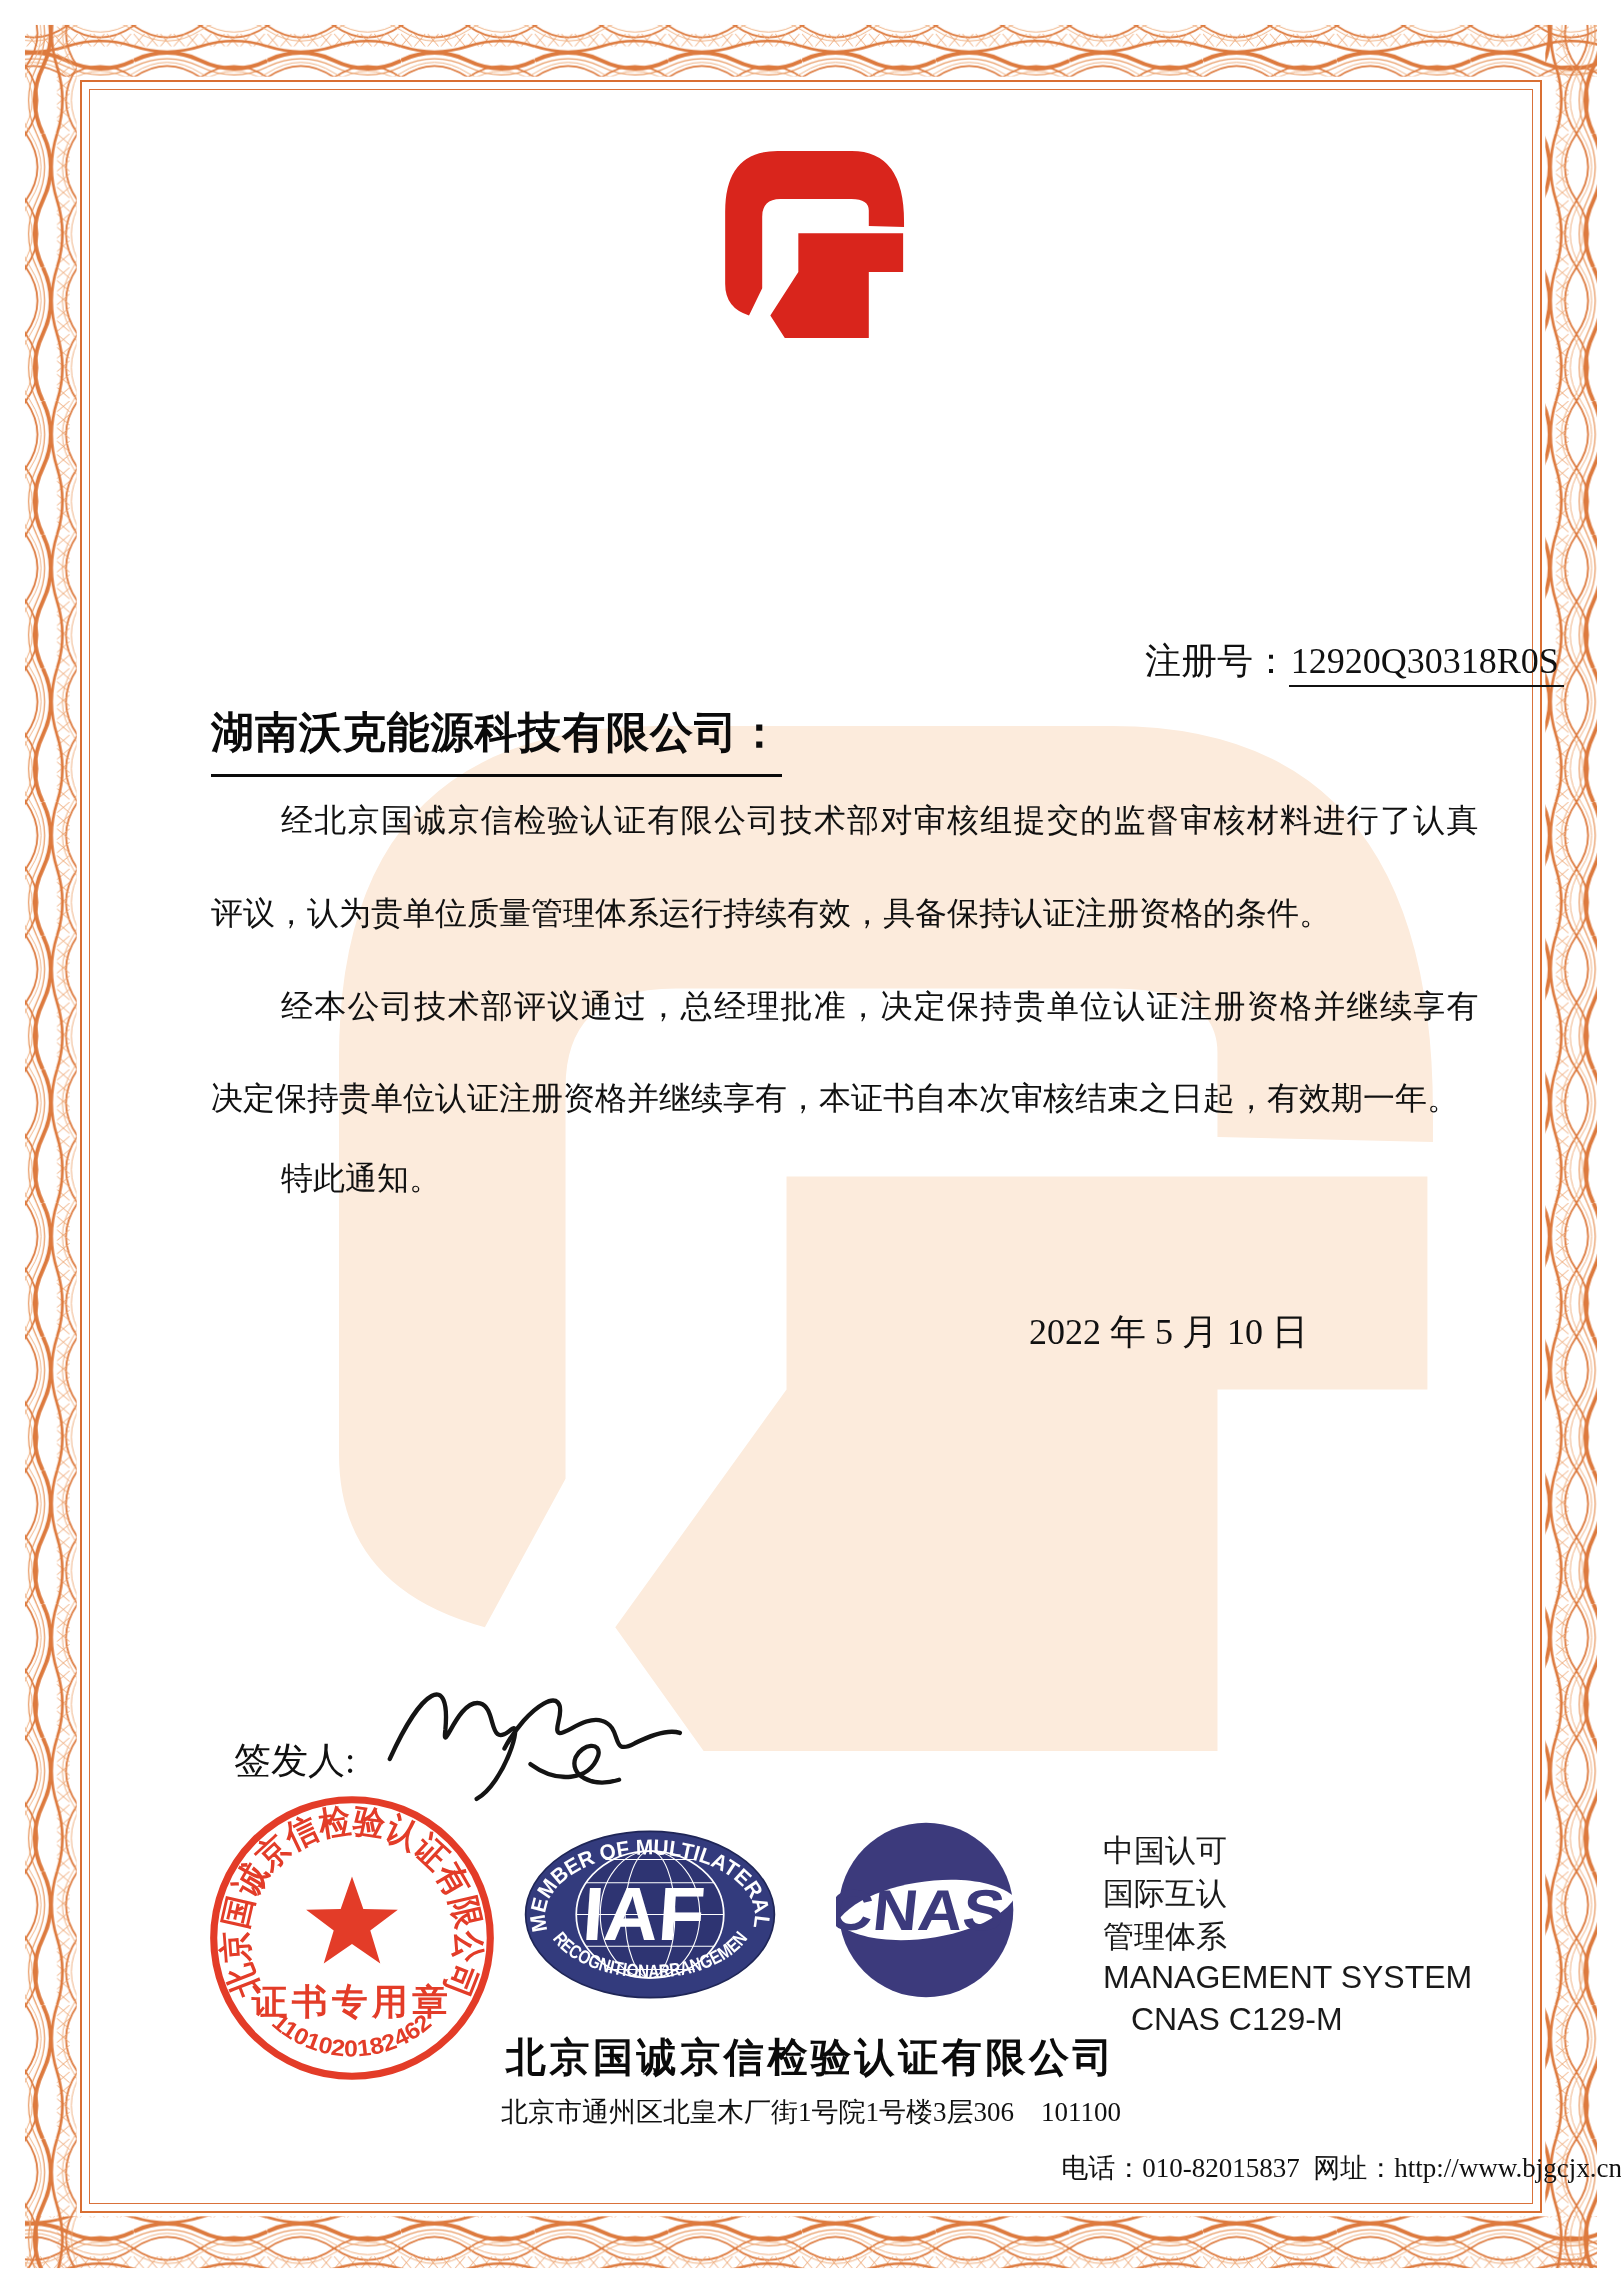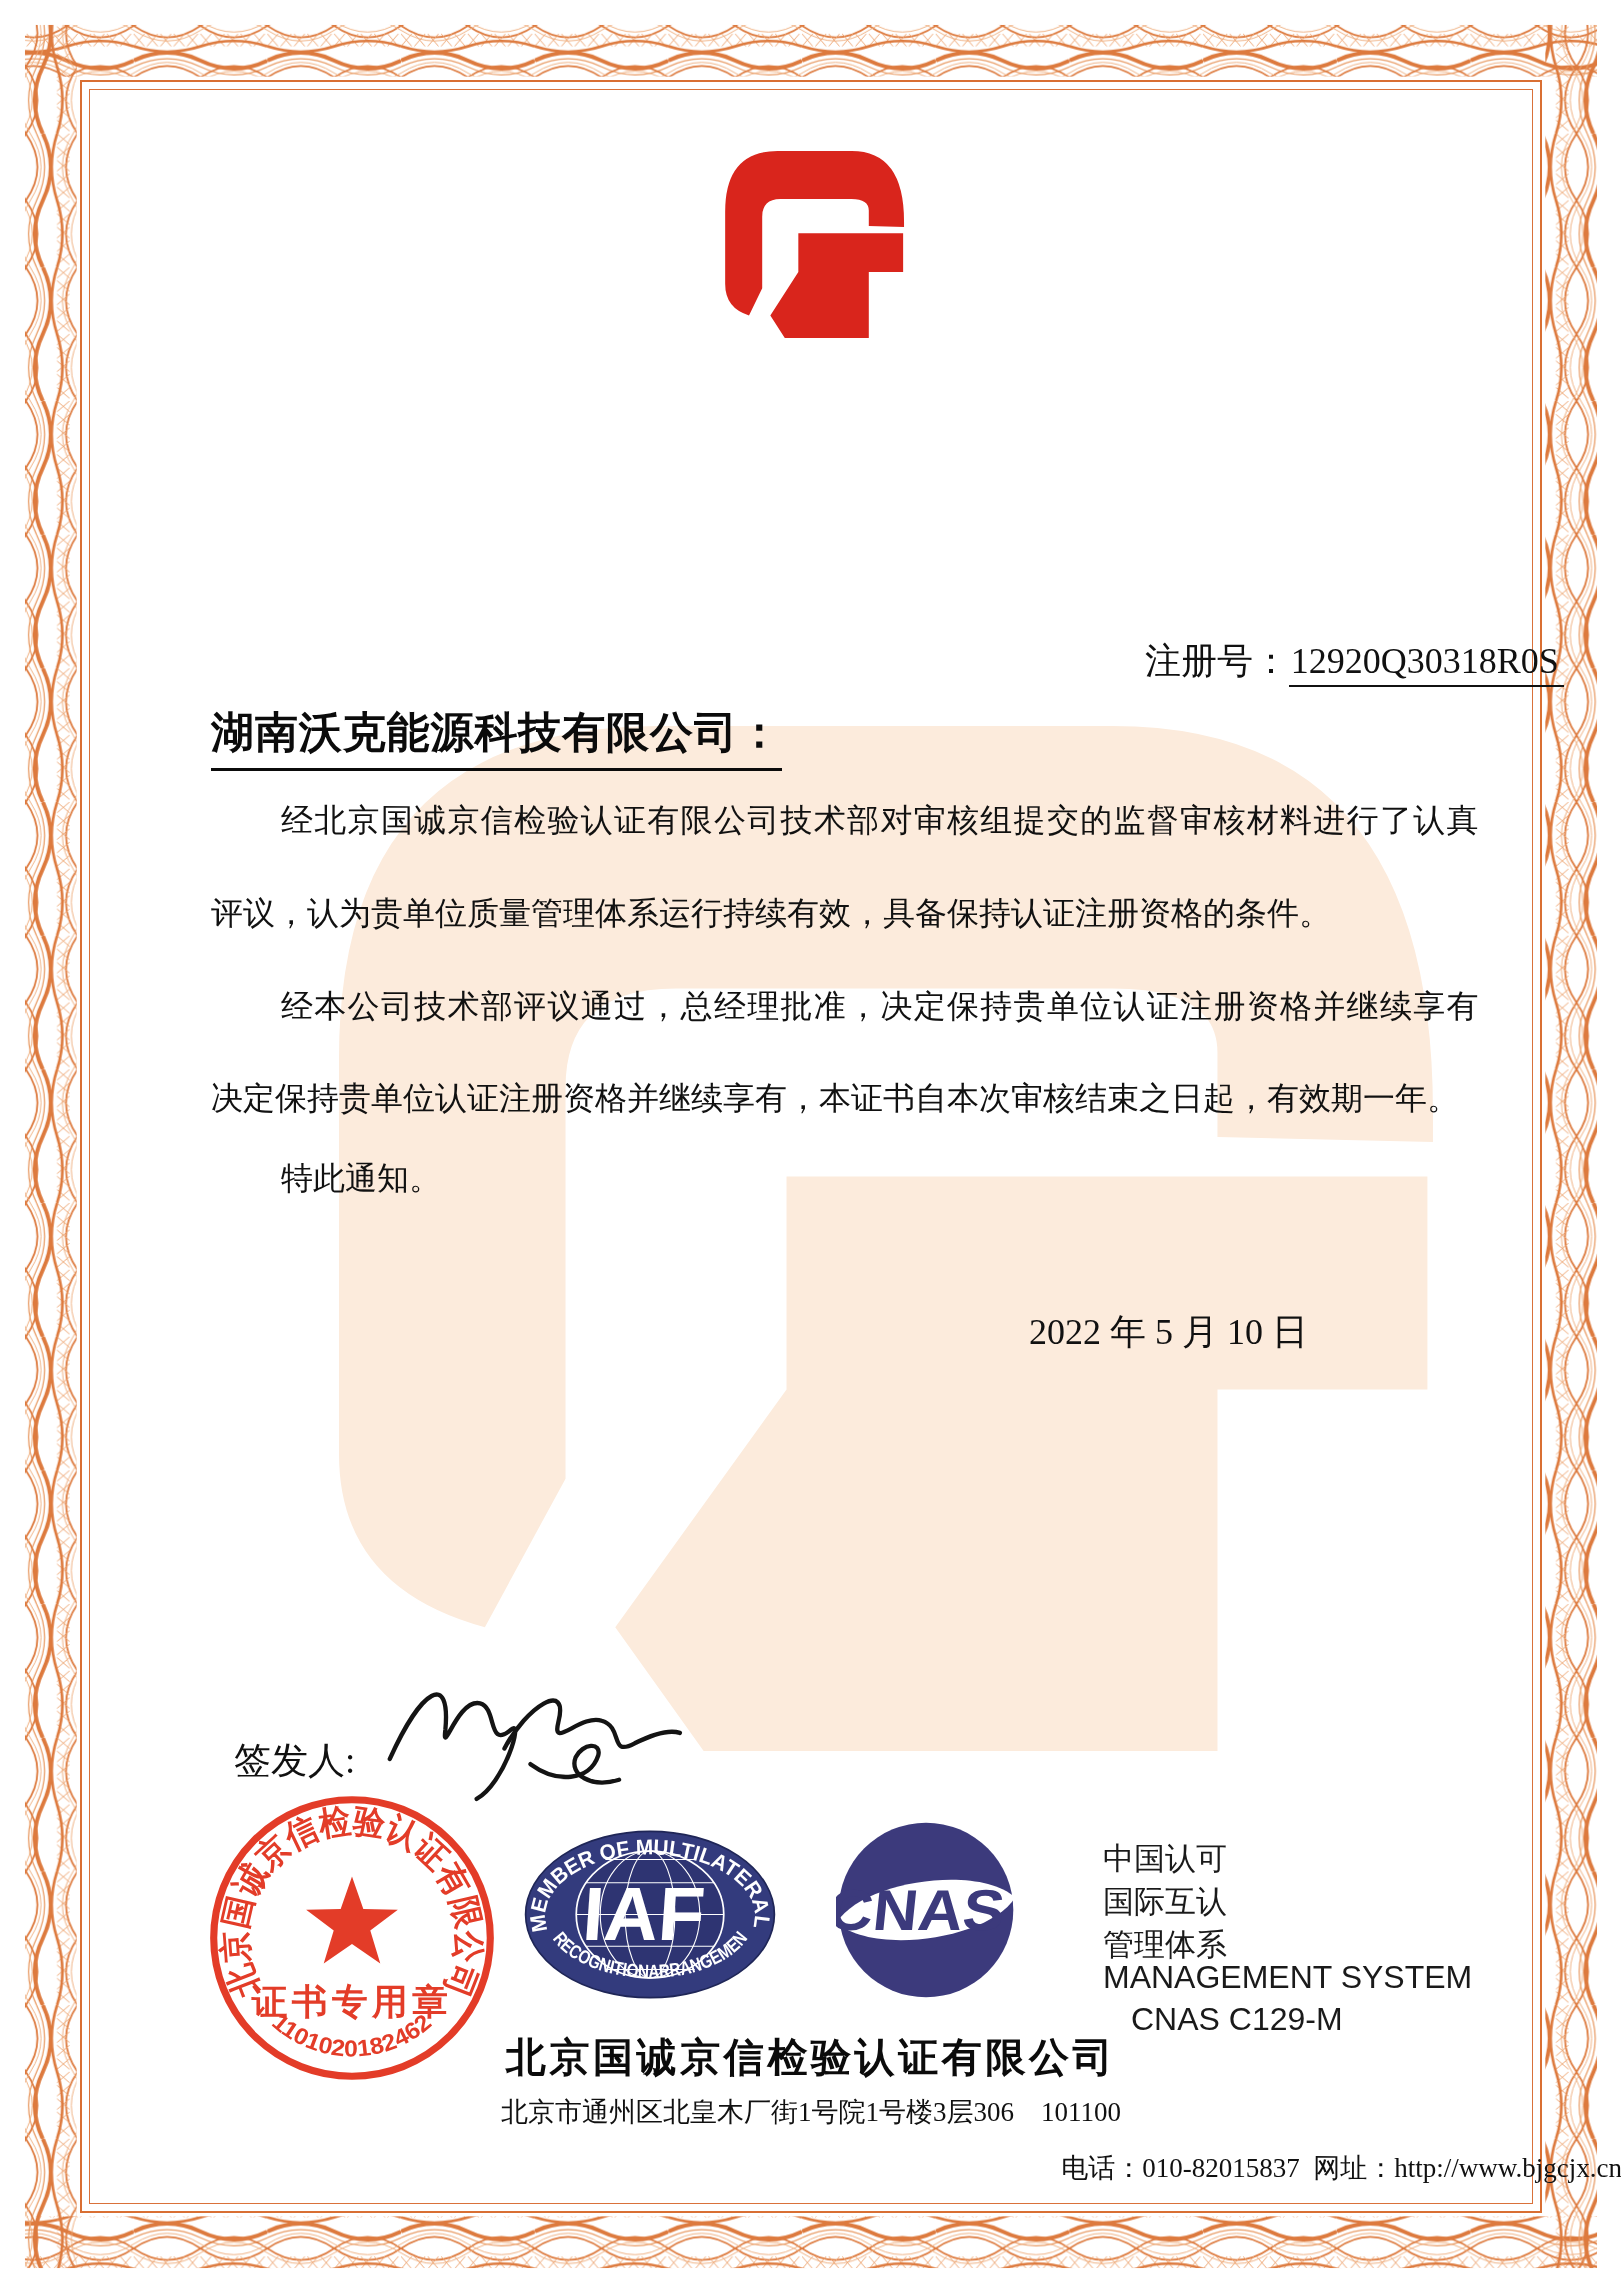--- a/index.html
+++ b/index.html
@@ -9,26 +9,26 @@
   .pre{white-space:pre;}
   .z0{z-index:0;} .z1{z-index:1;} .z2{z-index:2;}
   .frame-outer{left:80px;top:80px;right:80px;bottom:80px;border:2.7px solid #d96f33;}
   .frame-inner{left:89px;top:89px;right:89px;bottom:89px;border:0.9px solid #d9713a;}
   .title{left:0;right:0;top:388px;text-align:center;font-family:"Liberation Sans",sans-serif;
          font-weight:900;font-size:91px;letter-spacing:10.7px;color:#0b0b0b;}
   .regline{top:595px;left:1109px;font-size:36px;color:#111;}
   .regnum{border-bottom:2.7px solid #111;padding:0 5.3px 3.6px 1.8px;font-family:"Liberation Serif",serif;}
   .recipient{left:211px;top:704px;font-size:43px;font-weight:bold;letter-spacing:0.9px;
              font-family:"Liberation Sans",sans-serif;color:#0b0b0b;
-             border-bottom:3.6px solid #0b0b0b;padding-bottom:6px;}
+             border-bottom:3.6px solid #0b0b0b;padding-bottom:12px;}
   .bodyline{font-size:32px;color:#111;letter-spacing:0;}
   .bodyline.just{letter-spacing:1.3px;}
   .dateline{left:1029px;top:1308px;font-size:36px;color:#111;}
   .issuer{left:234px;top:1736px;font-size:37px;color:#111;}
-  .accred-zh{font-size:31px;color:#1a1a1a;margin-top:8px;}
+  .accred-zh{font-size:31px;color:#1a1a1a;}
   .accred-en{font-size:32px;color:#1a1a1a;font-family:"Liberation Sans",sans-serif;}
   .footer-co{left:0;right:0;top:2030px;text-align:center;font-size:40px;font-weight:900;
              letter-spacing:3.6px;color:#0b0b0b;font-family:"Liberation Sans",sans-serif;}
   .footer-ad{left:0;right:0;top:2094px;text-align:center;font-size:27px;color:#111;}
   .footer-ph{left:0;right:0;top:2150px;text-align:right;font-size:27px;color:#111;}
 </style>
 </head>
 <body>
 
 <div class="page">

